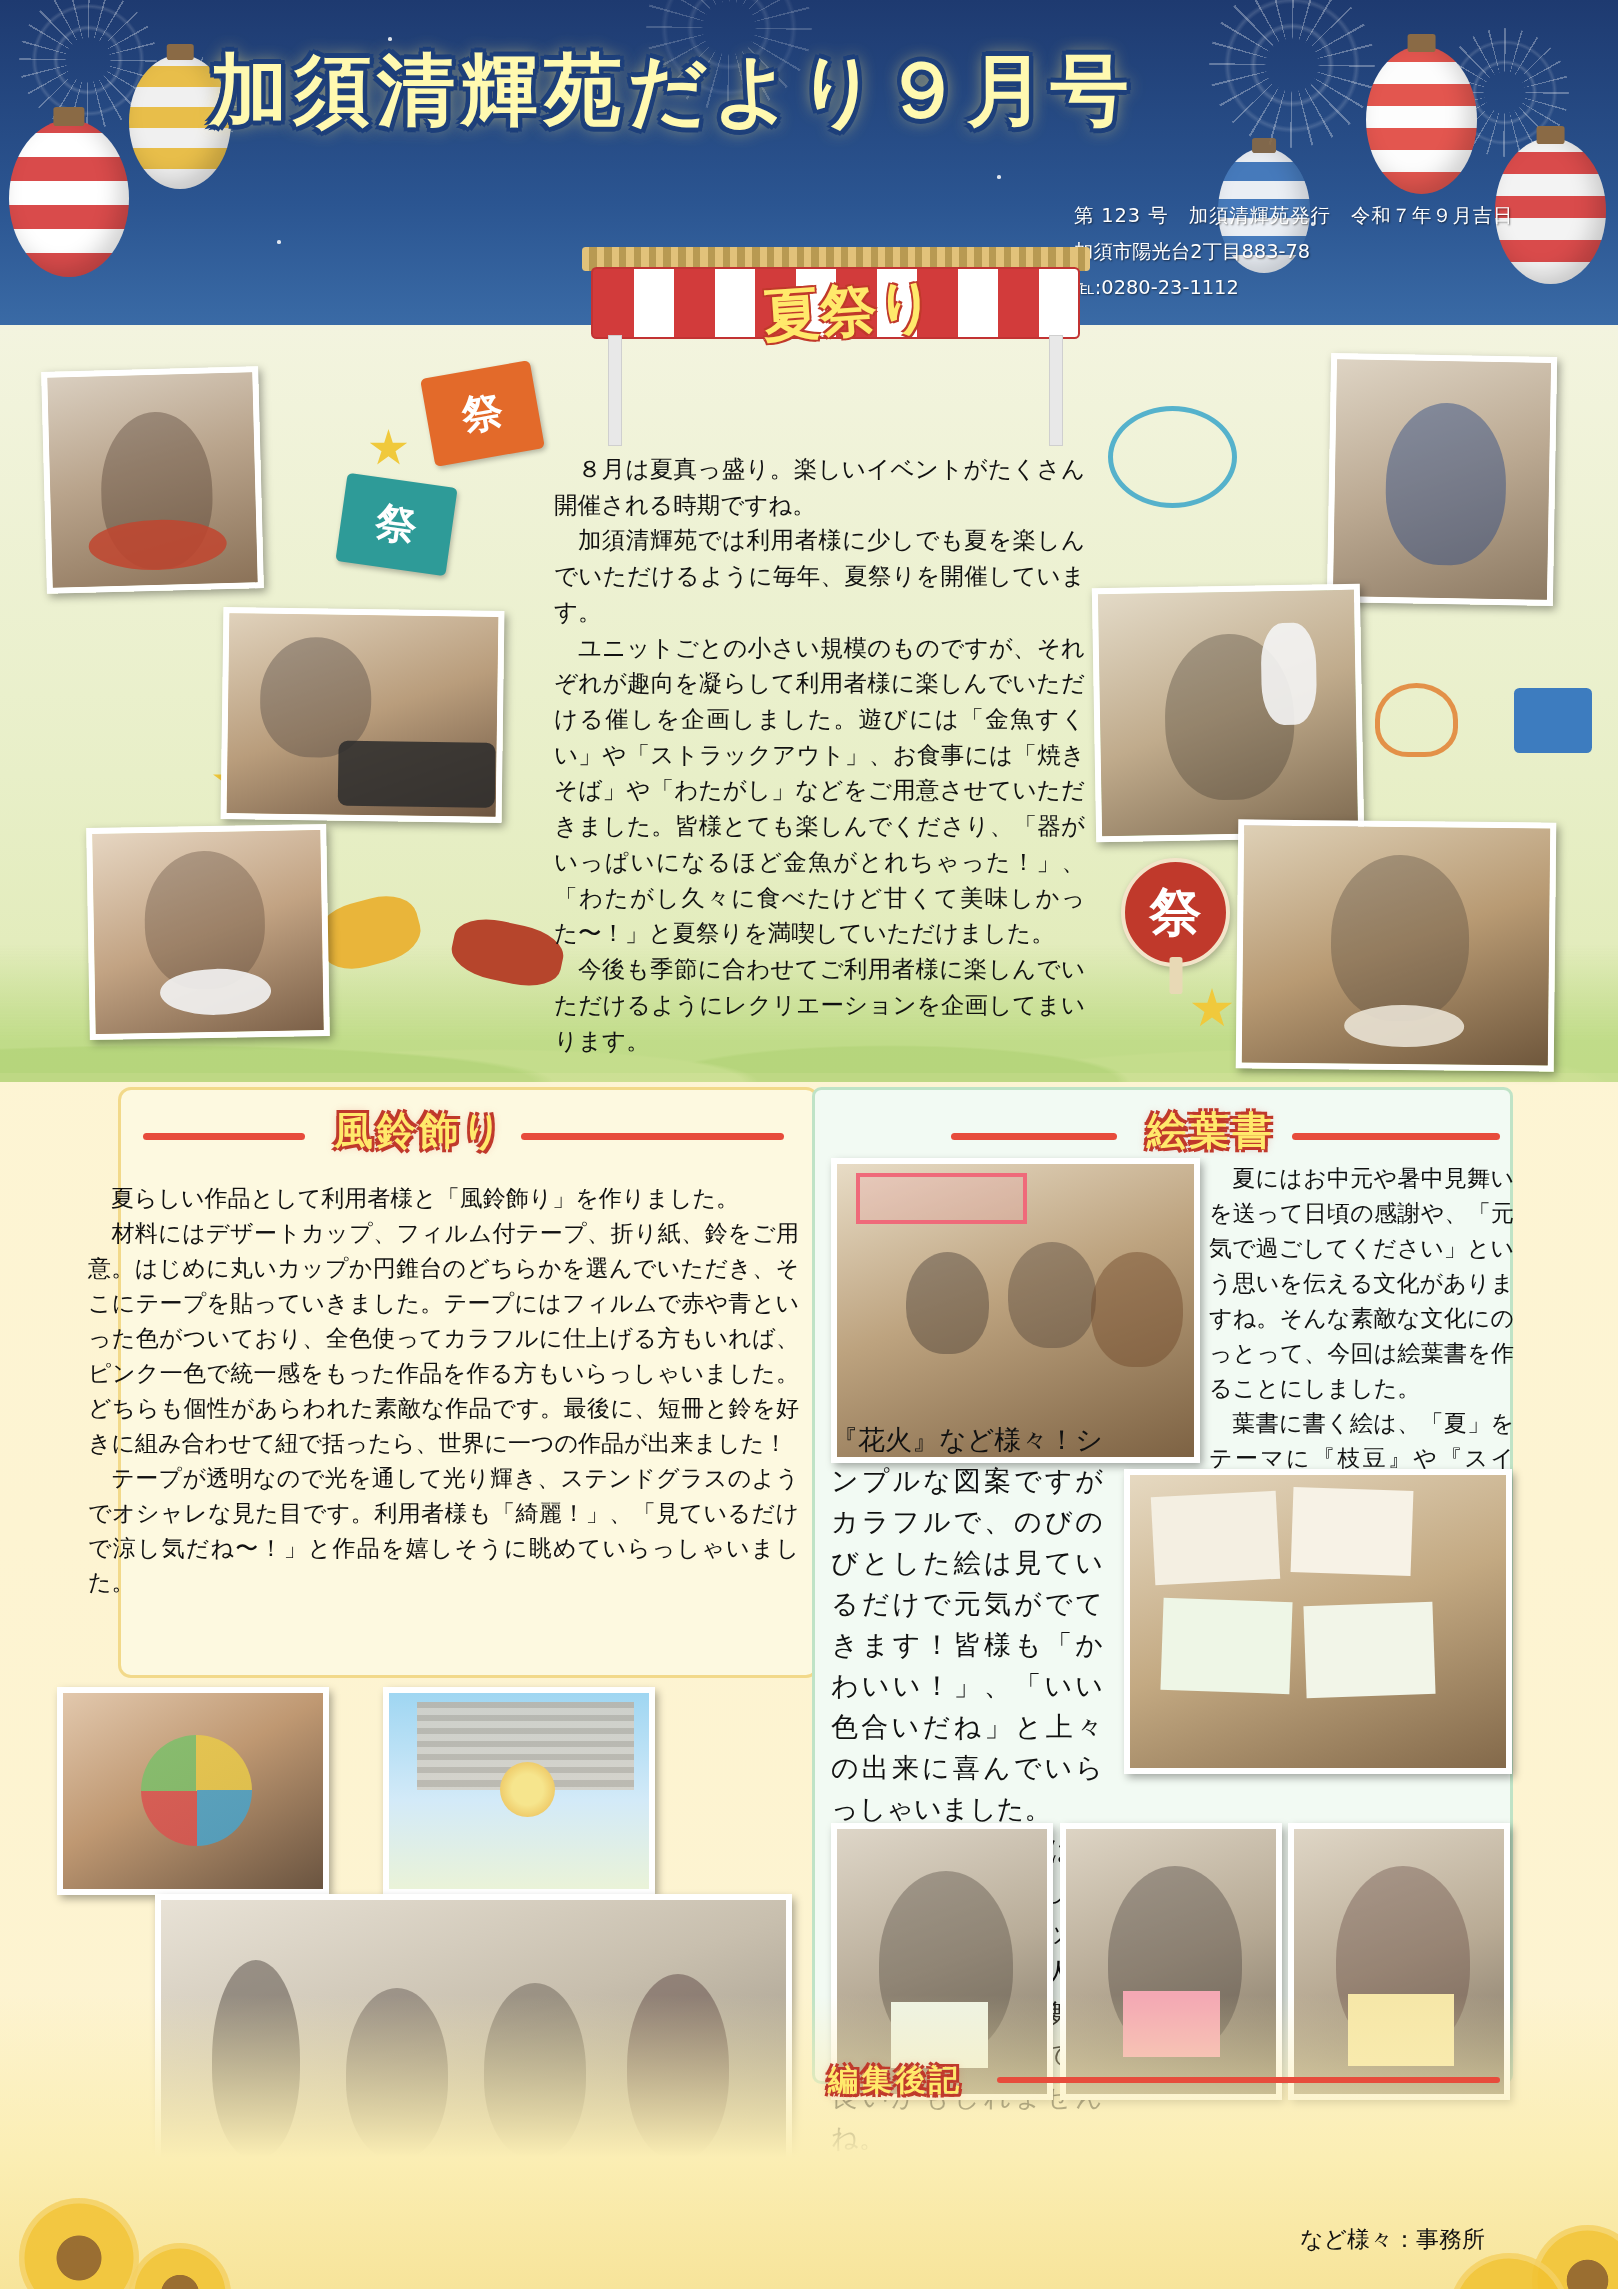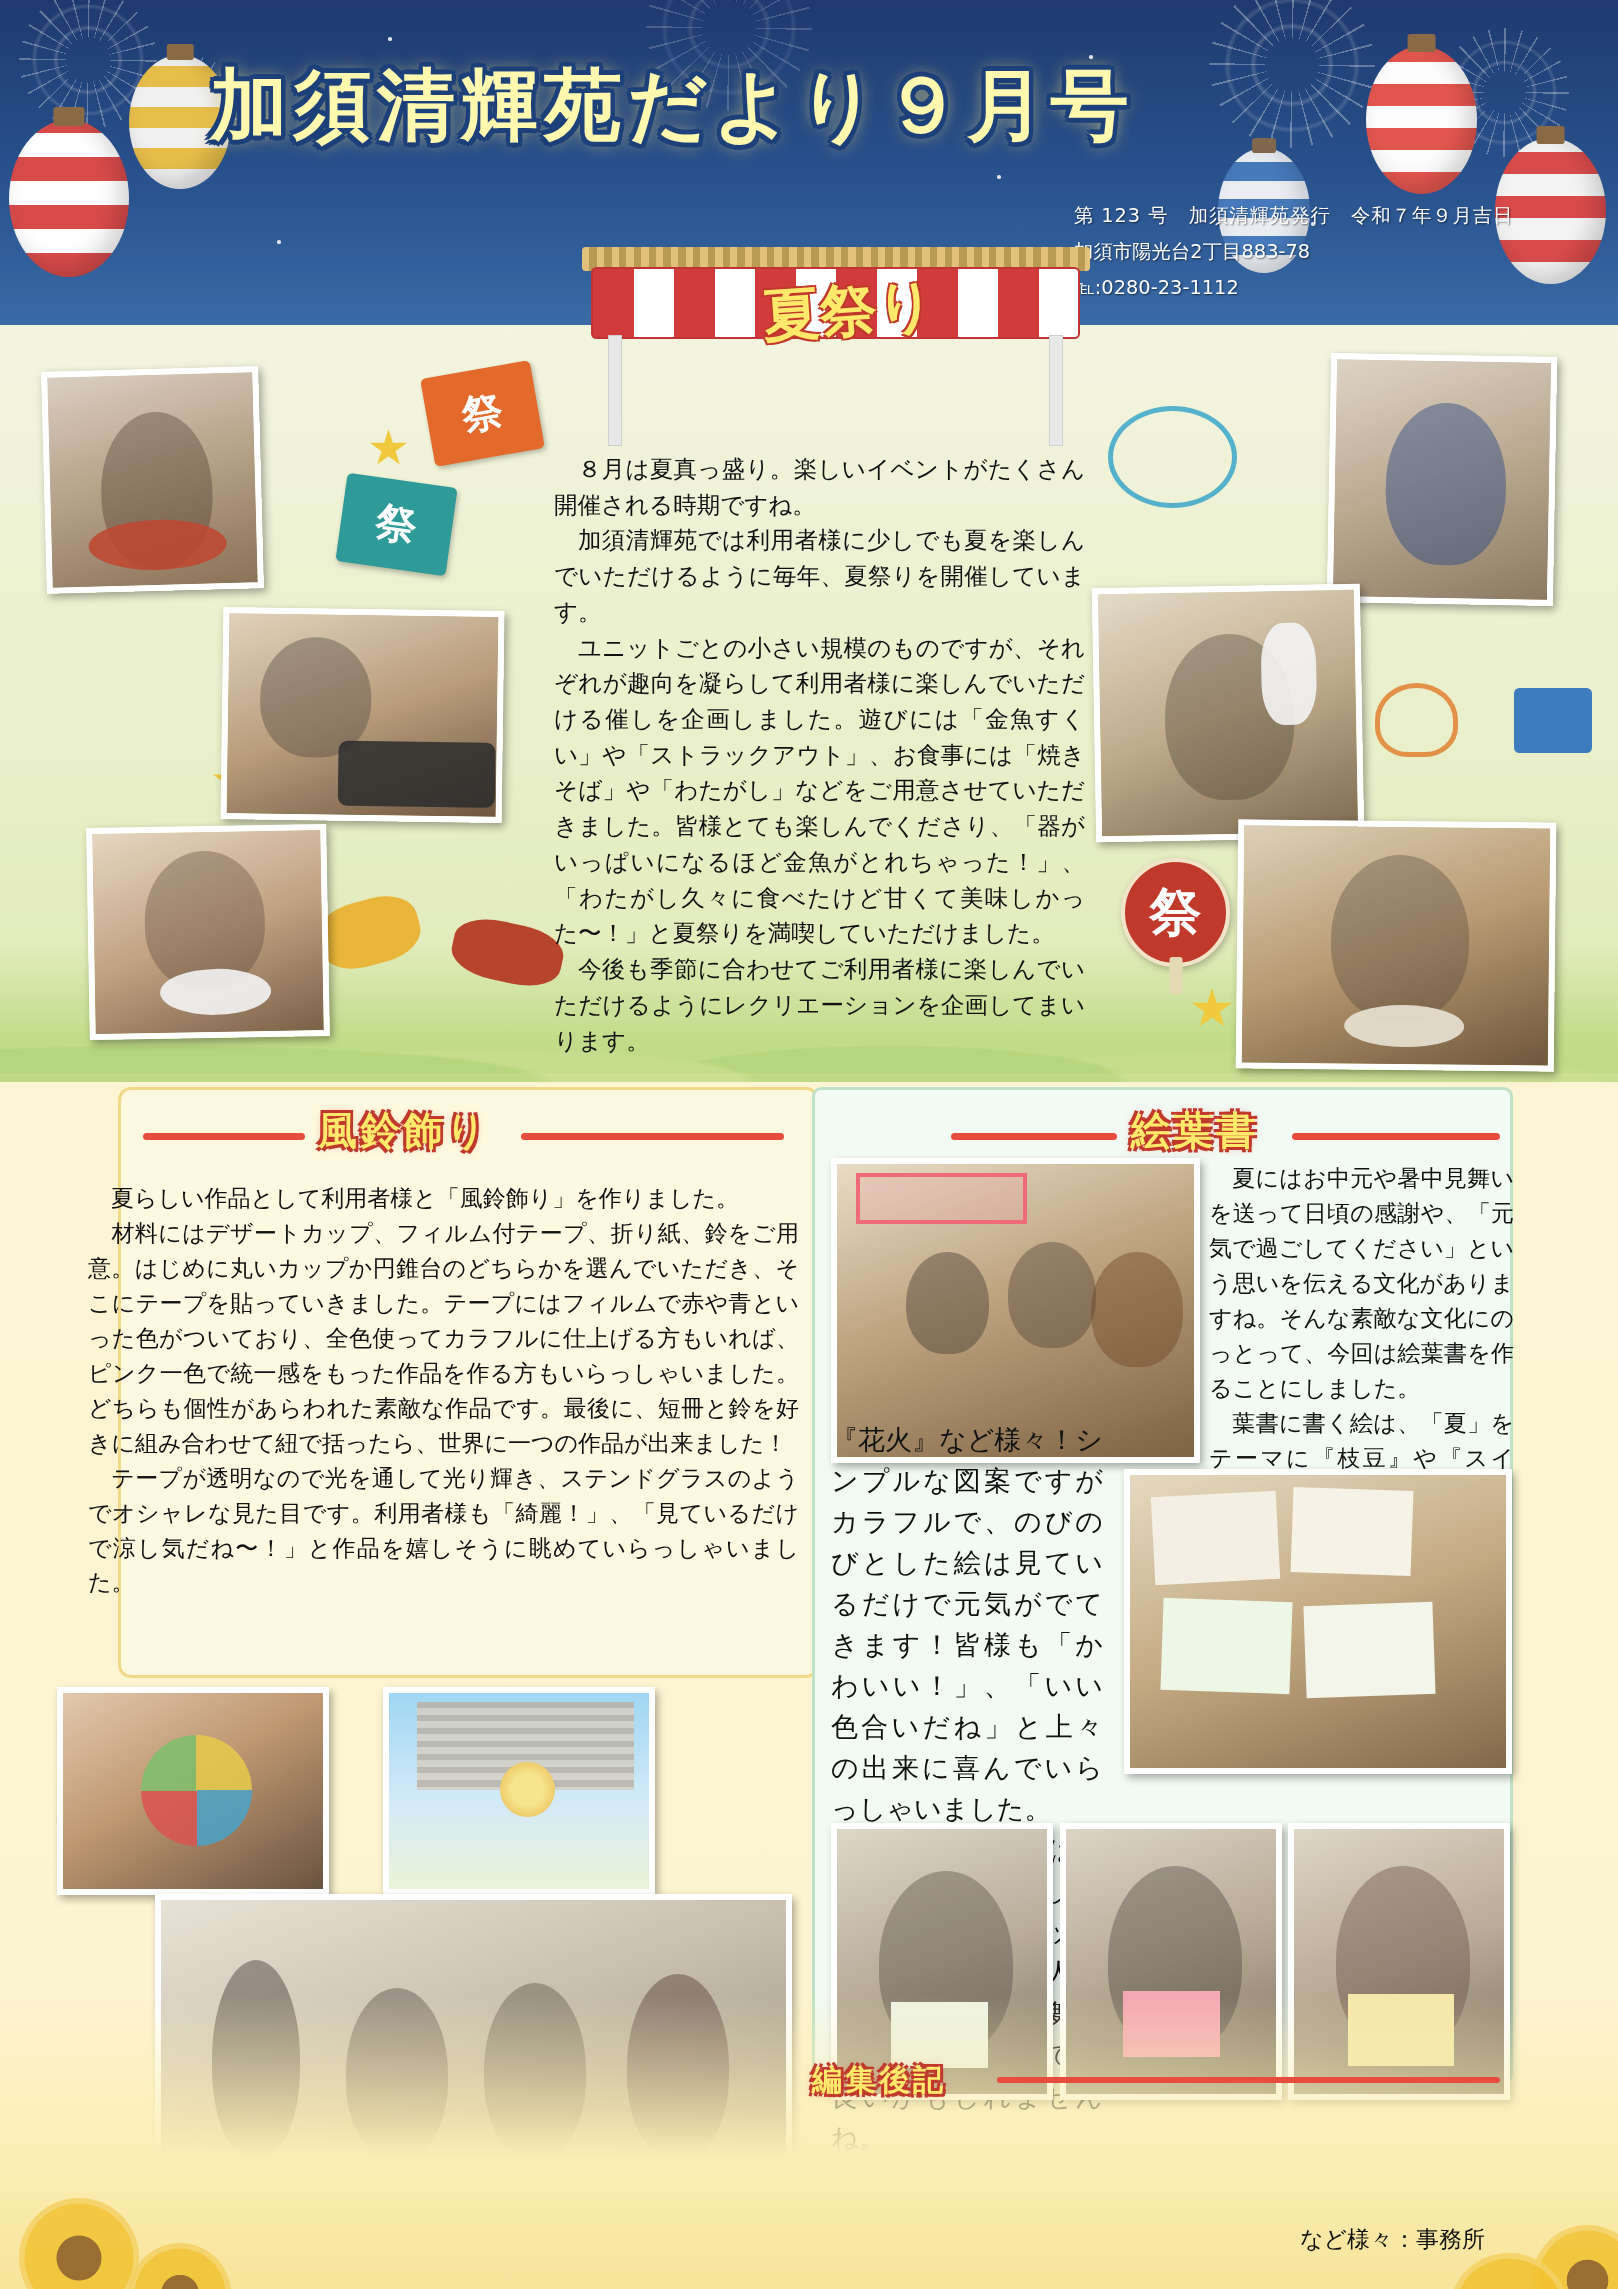--- a/index.html
+++ b/index.html
@@ -41,21 +41,21 @@
   }
   .star-dot { position:absolute; width:3.7px;height:3.7px;background:#fff;border-radius:50%;opacity:.85;}
   .lantern {
     position:absolute; border-radius:50%;
     box-shadow: inset -9.2px -7.4px 22px rgba(0,0,0,.18);
   }
   .lantern .cap { position:absolute; left:50%; transform:translateX(-50%); width:26%; height:12%;
     background:#8a6a45; border-radius:2.8px; top:-8%; }
 
   .title-wrap {
-    position:absolute; left:0; top:54px; width:1344px; text-align:center;
+    position:absolute; left:0; top:39px; width:1344px; text-align:center;
   }
   .main-title {
     display:inline-block;
     font-family:"DejaVu Serif", serif;
     font-weight:bold;
     font-size:78px;
     letter-spacing: 5.5px;
     color:#fff9b0;
     text-shadow:
       -3.7px -3.7px 0 #1d3f7a, 3.7px -3.7px 0 #1d3f7a, -3.7px 3.7px 0 #1d3f7a, 3.7px 3.7px 0 #1d3f7a,
@@ -163,20 +163,21 @@
   }
   .section-title {
     position:absolute;
     font-family:"DejaVu Serif", serif;
     font-weight:bold;
     font-size:39px;
     color:#ffe96b;
     text-shadow: 2.8px 2.8px 0 #c0392b, -2.8px -2.8px 0 #c0392b, 2.8px -2.8px 0 #c0392b, -2.8px 2.8px 0 #c0392b,
                  0 0 9.2px rgba(200,40,40,.4);
     letter-spacing:3.7px;
+    margin-left:16px;
   }
   .title-rule {
     position:absolute; height:6.5px; background:#e74c3c; border-radius:3.7px;
   }
 
   .right-col {
     position:absolute; left:812px; top:1087px; width:701px; height:997px;
     background:#f2faf3;
     border:3.7px solid #bfe3c6;
     border-radius:9.2px;

